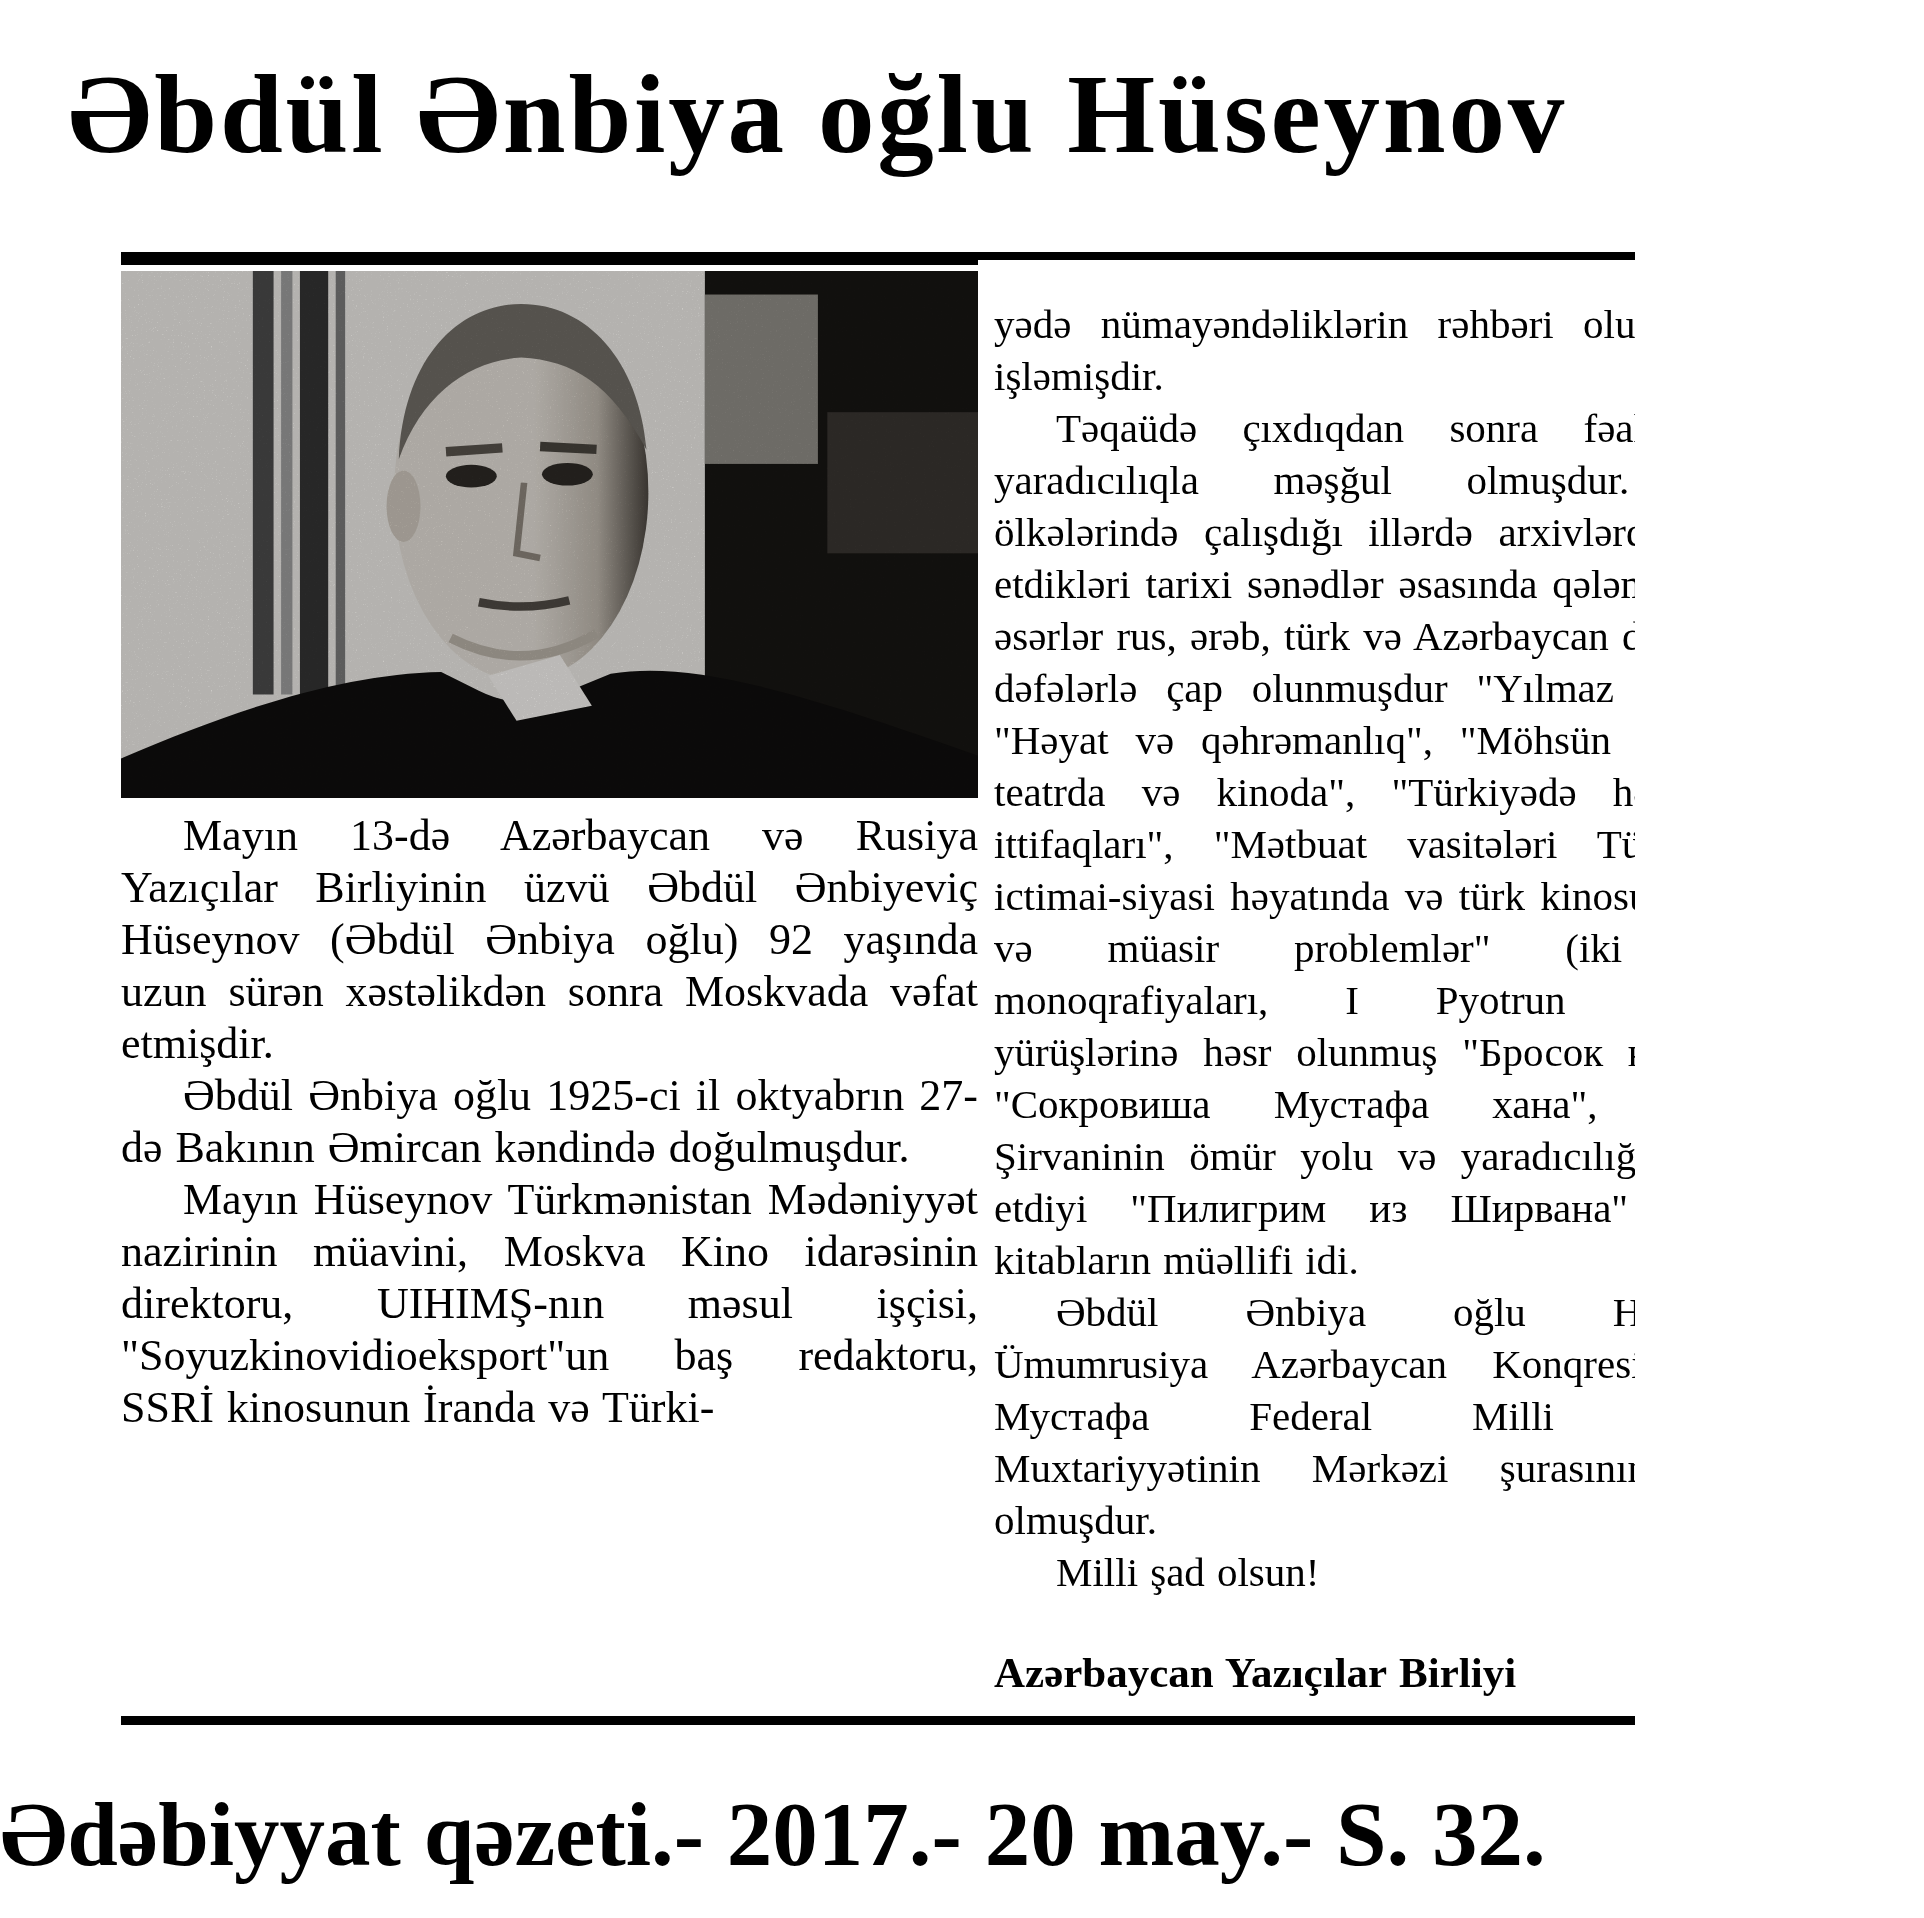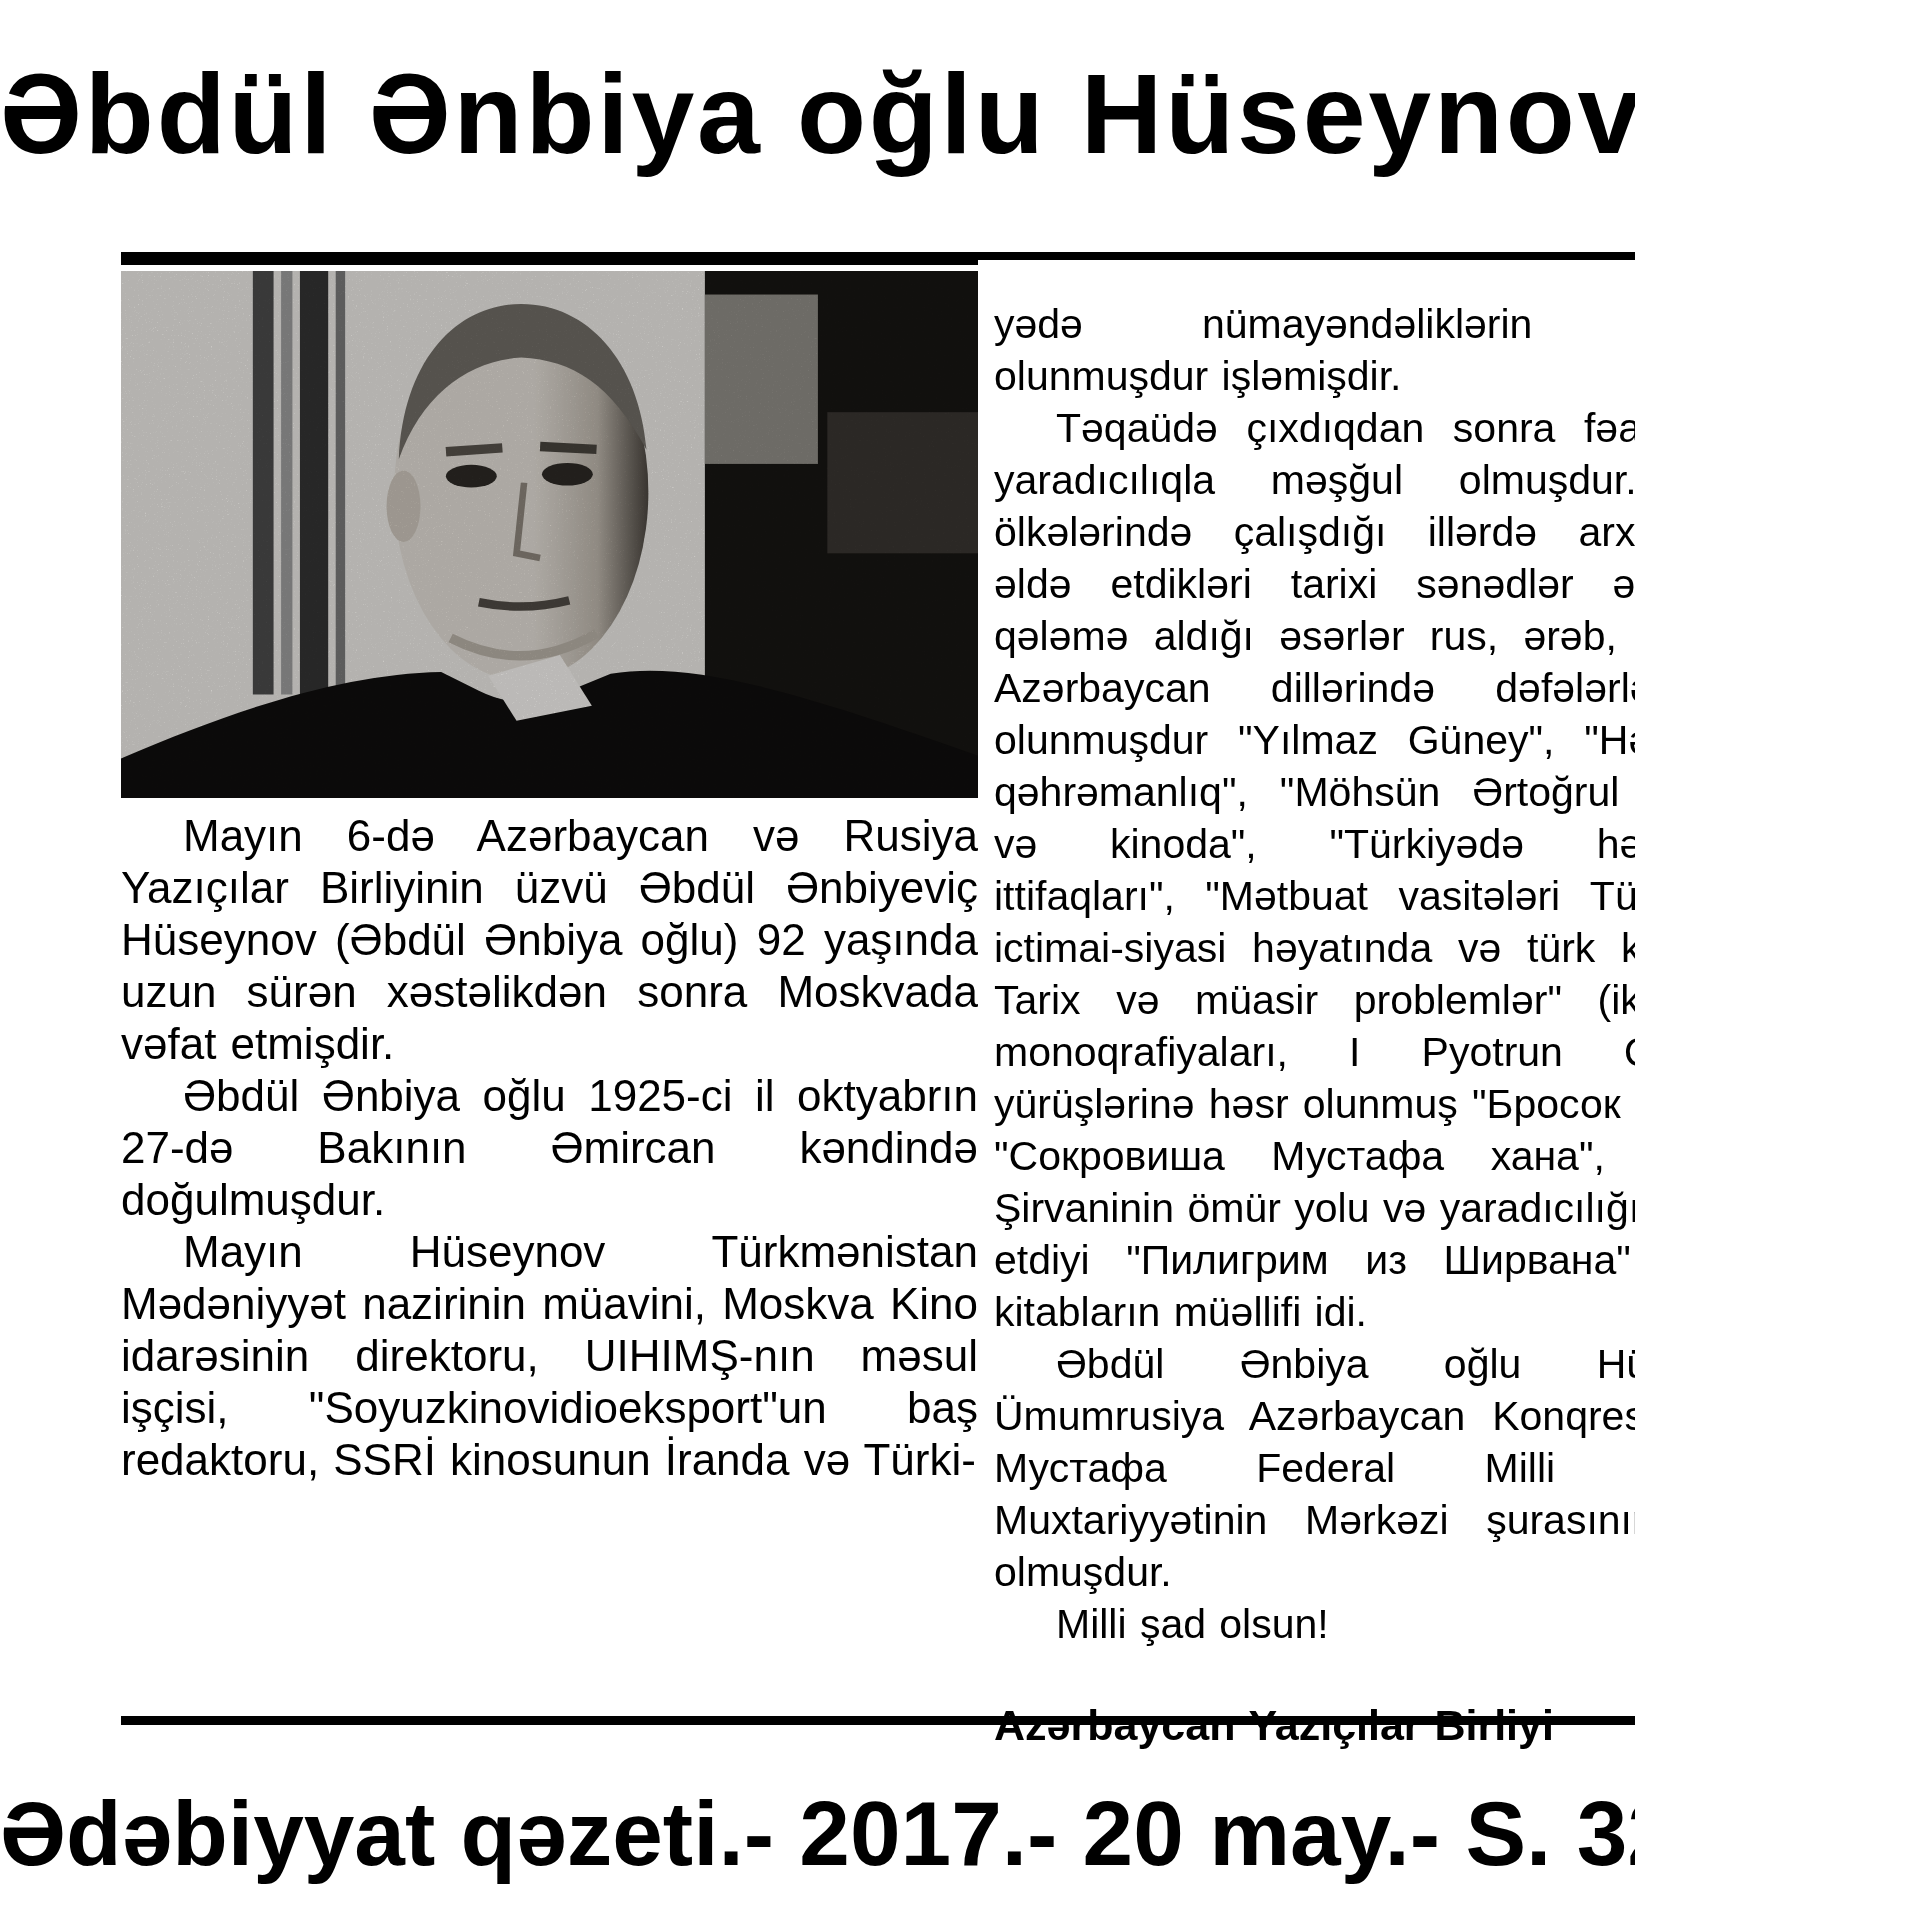--- a/index.html
+++ b/index.html
@@ -6,21 +6,21 @@
     margin: 0;
     padding: 0;
     background: #ffffff;
   }
   .page {
     position: relative;
     width: 1635px;
     height: 1918px;
     background: #ffffff;
     color: #000000;
-    font-family: Liberation Sans, sans-serif;
+    font-family: Liberation Serif, serif;
     overflow: hidden;
   }
   .title {
     position: absolute;
     top: 49px;
     left: 0;
     width: 100%;
     margin: 0;
     text-align: center;
     font-size: 113px;
@@ -118,21 +118,21 @@
       <path d="M428,225 L420,300 L445,305" fill="none" stroke="#8a837a" stroke-width="7"></path>
       <path d="M380,352 Q428,362 476,350" fill="none" stroke="#4e4943" stroke-width="9"></path>
       <path d="M350,390 Q428,430 505,385" fill="none" stroke="#b5aea4" stroke-width="10"></path>
       <path d="M0,560 L0,518 C130,462 240,428 340,426 L380,446 Q428,470 476,446 L520,428 C600,415 700,440 910,515 L910,560 Z" fill="#0f0e0d"></path>
       <polygon points="390,430 466,408 500,462 420,478" fill="#f1efec"></polygon>
       <rect width="910" height="560" filter="url(#grain)" opacity="0.22"></rect>
     </svg>
   </figure>
 
   <div class="col col-left">
-    <p>Mayın 6-də Azərbaycan və Rusiya Yazıçılar Birliyinin üzvü Əbdül Ənbiyeviç Hüseynov (Əbdül Ənbiya oğlu) 92 yaşında uzun sürən xəstəlikdən sonra Moskvada vəfat etmişdir.</p>
+    <p>Mayın 13-də Azərbaycan və Rusiya Yazıçılar Birliyinin üzvü Əbdül Ənbiyeviç Hüseynov (Əbdül Ənbiya oğlu) 92 yaşında uzun sürən xəstəlikdən sonra Moskvada vəfat etmişdir.</p>
     <p>Əbdül Ənbiya oğlu 1925-ci il oktyabrın 27-də Bakının Əmircan kəndində doğulmuşdur.</p>
     <p>Mayın Hüseynov Türkmənistan Mədəniyyət nazirinin müavini, Moskva Kino idarəsinin direktoru, UIHIMŞ-nın məsul işçisi, "Soyuzkinovidioeksport"un baş redaktoru, SSRİ kinosunun İranda və Türki-</p>
   </div>
 
   <div class="col col-right">
     <p class="noindent">yədə nümayəndəliklərin rəhbəri olunmuşdur işləmişdir.</p>
     <p>Təqaüdə çıxdıqdan sonra fəal ədəbi yaradıcılıqla məşğul olmuşdur. Şərq ölkələrində çalışdığı illərdə arxivlərdən əldə etdikləri tarixi sənədlər əsasında qələmə aldığı əsərlər rus, ərəb, türk və Azərbaycan dillərində dəfələrlə çap olunmuşdur "Yılmaz Güney", "Həyat və qəhrəmanlıq", "Möhsün Ərtoğrul teatrda və kinoda", "Türkiyədə həmkarlar ittifaqları", "Mətbuat vasitələri Türkiyənin ictimai-siyasi həyatında və türk kinosu - Tarix və müasir problemlər" (iki nəşr) monoqrafiyaları, I Pyotrun Qafqaza yürüşlərinə həsr olunmuş "Бросок на йуг", "Сокровиша Мустафа хана", Xaqani Şirvaninin ömür yolu və yaradıcılığına həsr etdiyi "Пилигрим из Ширвана" və s. kitabların müəllifi idi.</p>
     <p>Əbdül Ənbiya oğlu Hüseynov Ümumrusiya Azərbaycan Konqresinin və Мустафа Federal Milli Mədəni Muxtariyyətinin Mərkəzi şurasının üzvü olmuşdur.</p>
     <p>Milli şad olsun!</p>
     <div class="signature">Azərbaycan Yazıçılar Birliyi</div>

